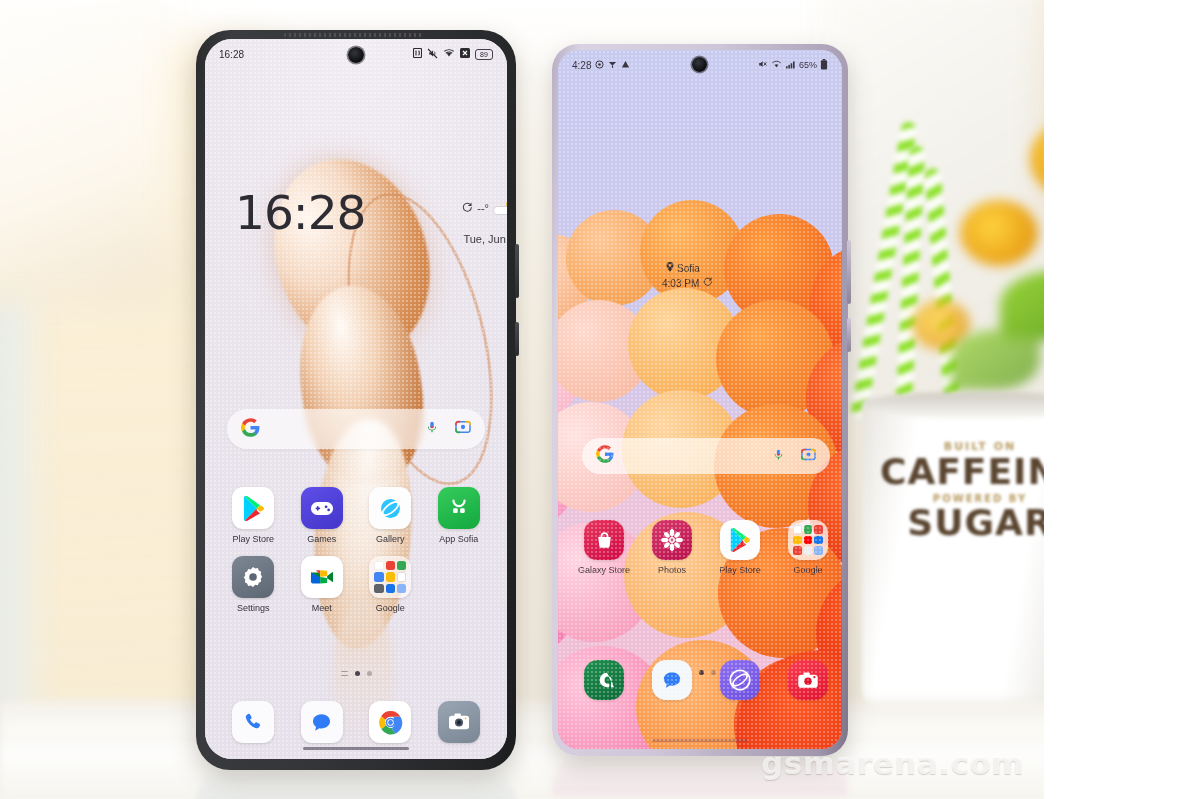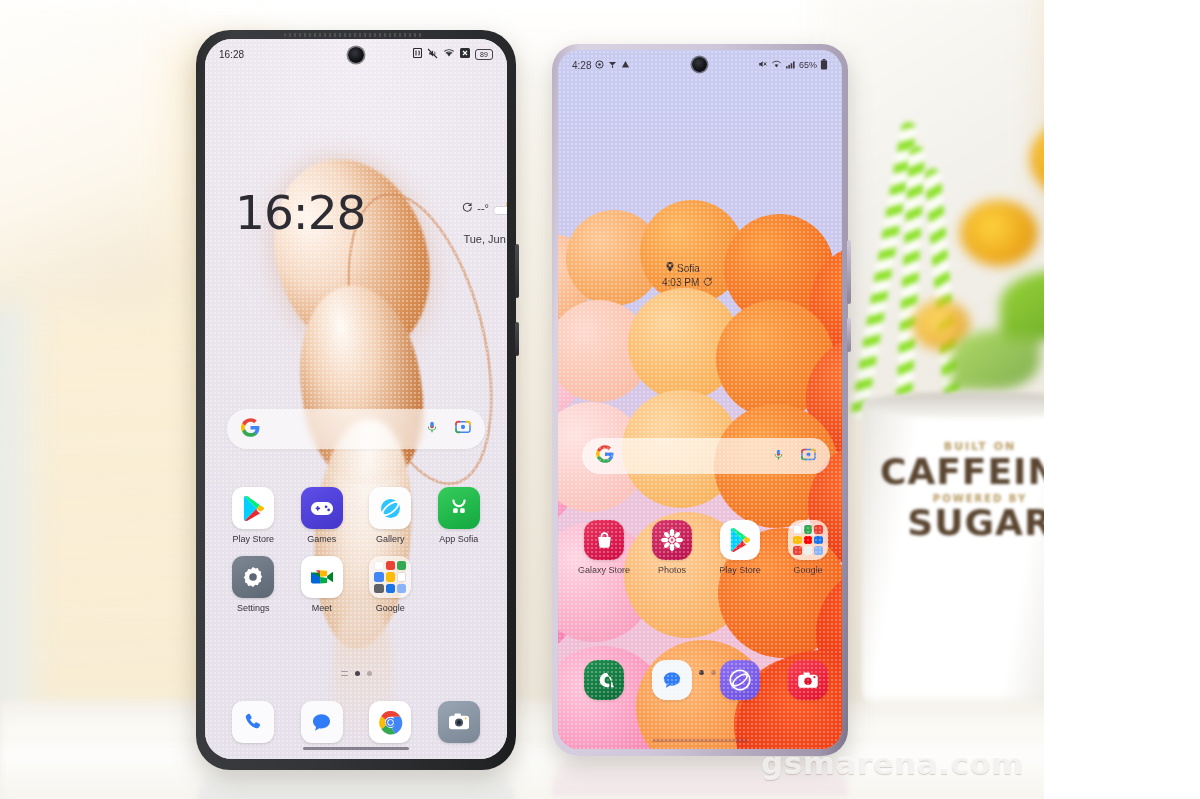--- a/index.html
+++ b/index.html
@@ -340,21 +340,21 @@
     background-size: 4px 4px; opacity: .55; z-index: 6;
   }
   .cloudband { position: absolute; left: -40px; width: 420px; }
   .bub { position: absolute; border-radius: 50%; }
 
   
   .wx-right { position: absolute; left: 86px; top: 208px; width: 150px; color: #3c2f2a; }
   .wx-right .top { display: flex; align-items: center; gap: 7px; }
   .wx-right .temp { font-size: 33px; font-weight: 300; color: #3b2f2b; letter-spacing: -.5px; font-family:"DejaVu Sans",sans-serif; }
   .wx-right .city { font-size: 10px; margin-top: 4px; margin-left: 22px; display: flex; align-items: center; gap: 3px; }
-  .wx-right .upd { font-size: 10px; margin-top: 3px; margin-left: 18px; display: flex; align-items: flex-start; gap: 4px; }
+  .wx-right .upd { font-size: 10px; margin-top: 3px; margin-left: 18px; display: flex; align-items: center; gap: 4px; }
 
   .gsearch-s {
     position: absolute; left: 24px; top: 388px; width: 248px; height: 36px;
     background: rgba(255,255,255,.66); border-radius: 19px;
     display: flex; align-items: center; justify-content: space-between; padding: 0 14px;
   }
   #grid-right { top: 470px; left: 12px; width: 272px; }
   #dock-right { top: 610px; left: 12px; width: 272px; }
   #phone-right .app-ico { border-radius: 13px; width: 40px; height: 40px; }
   #phone-right .app-lbl { font-size: 9px; color: #3a2b33; }

